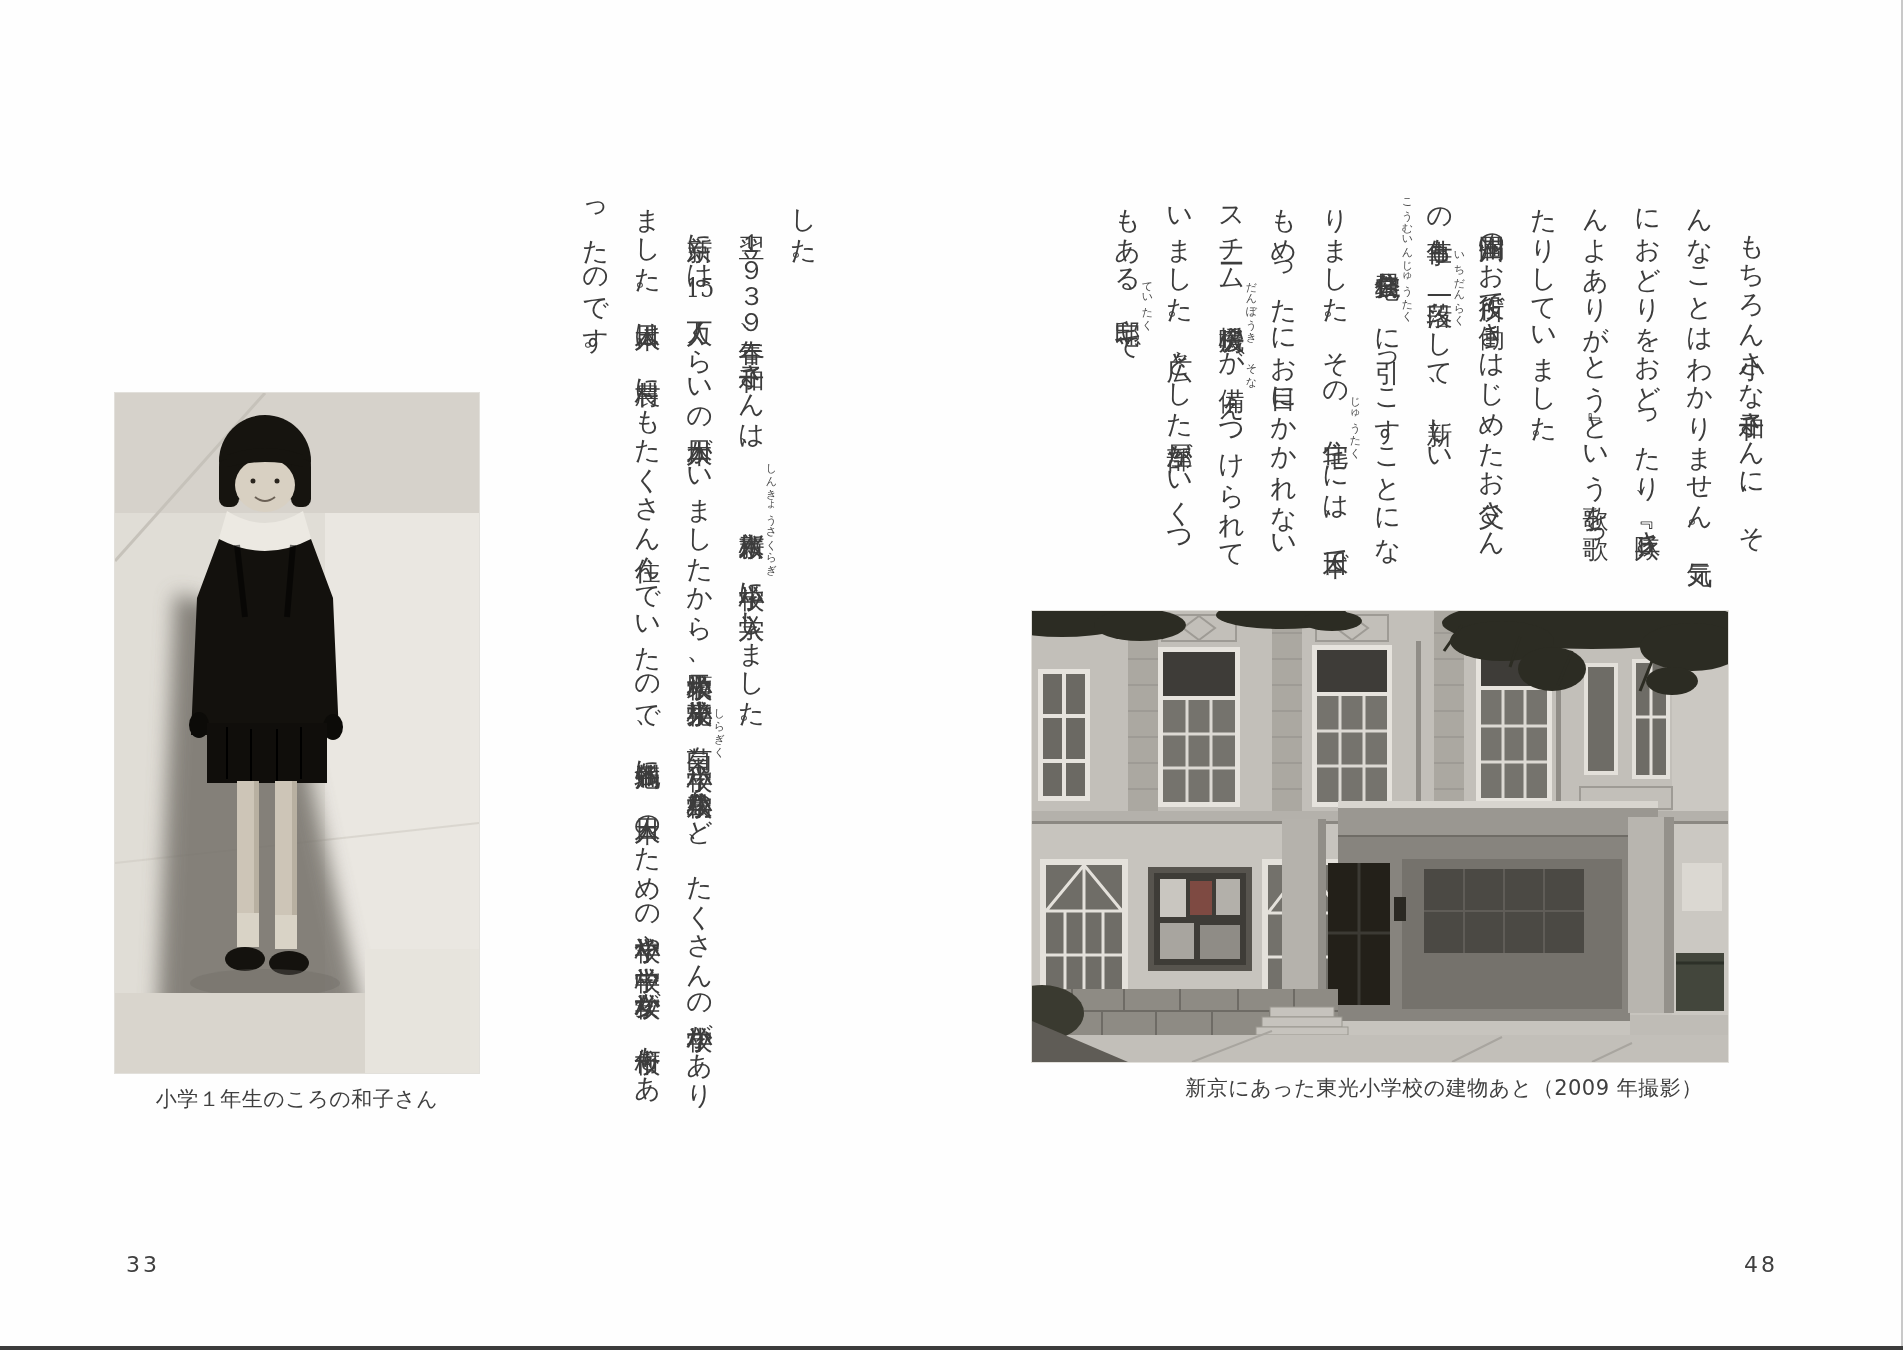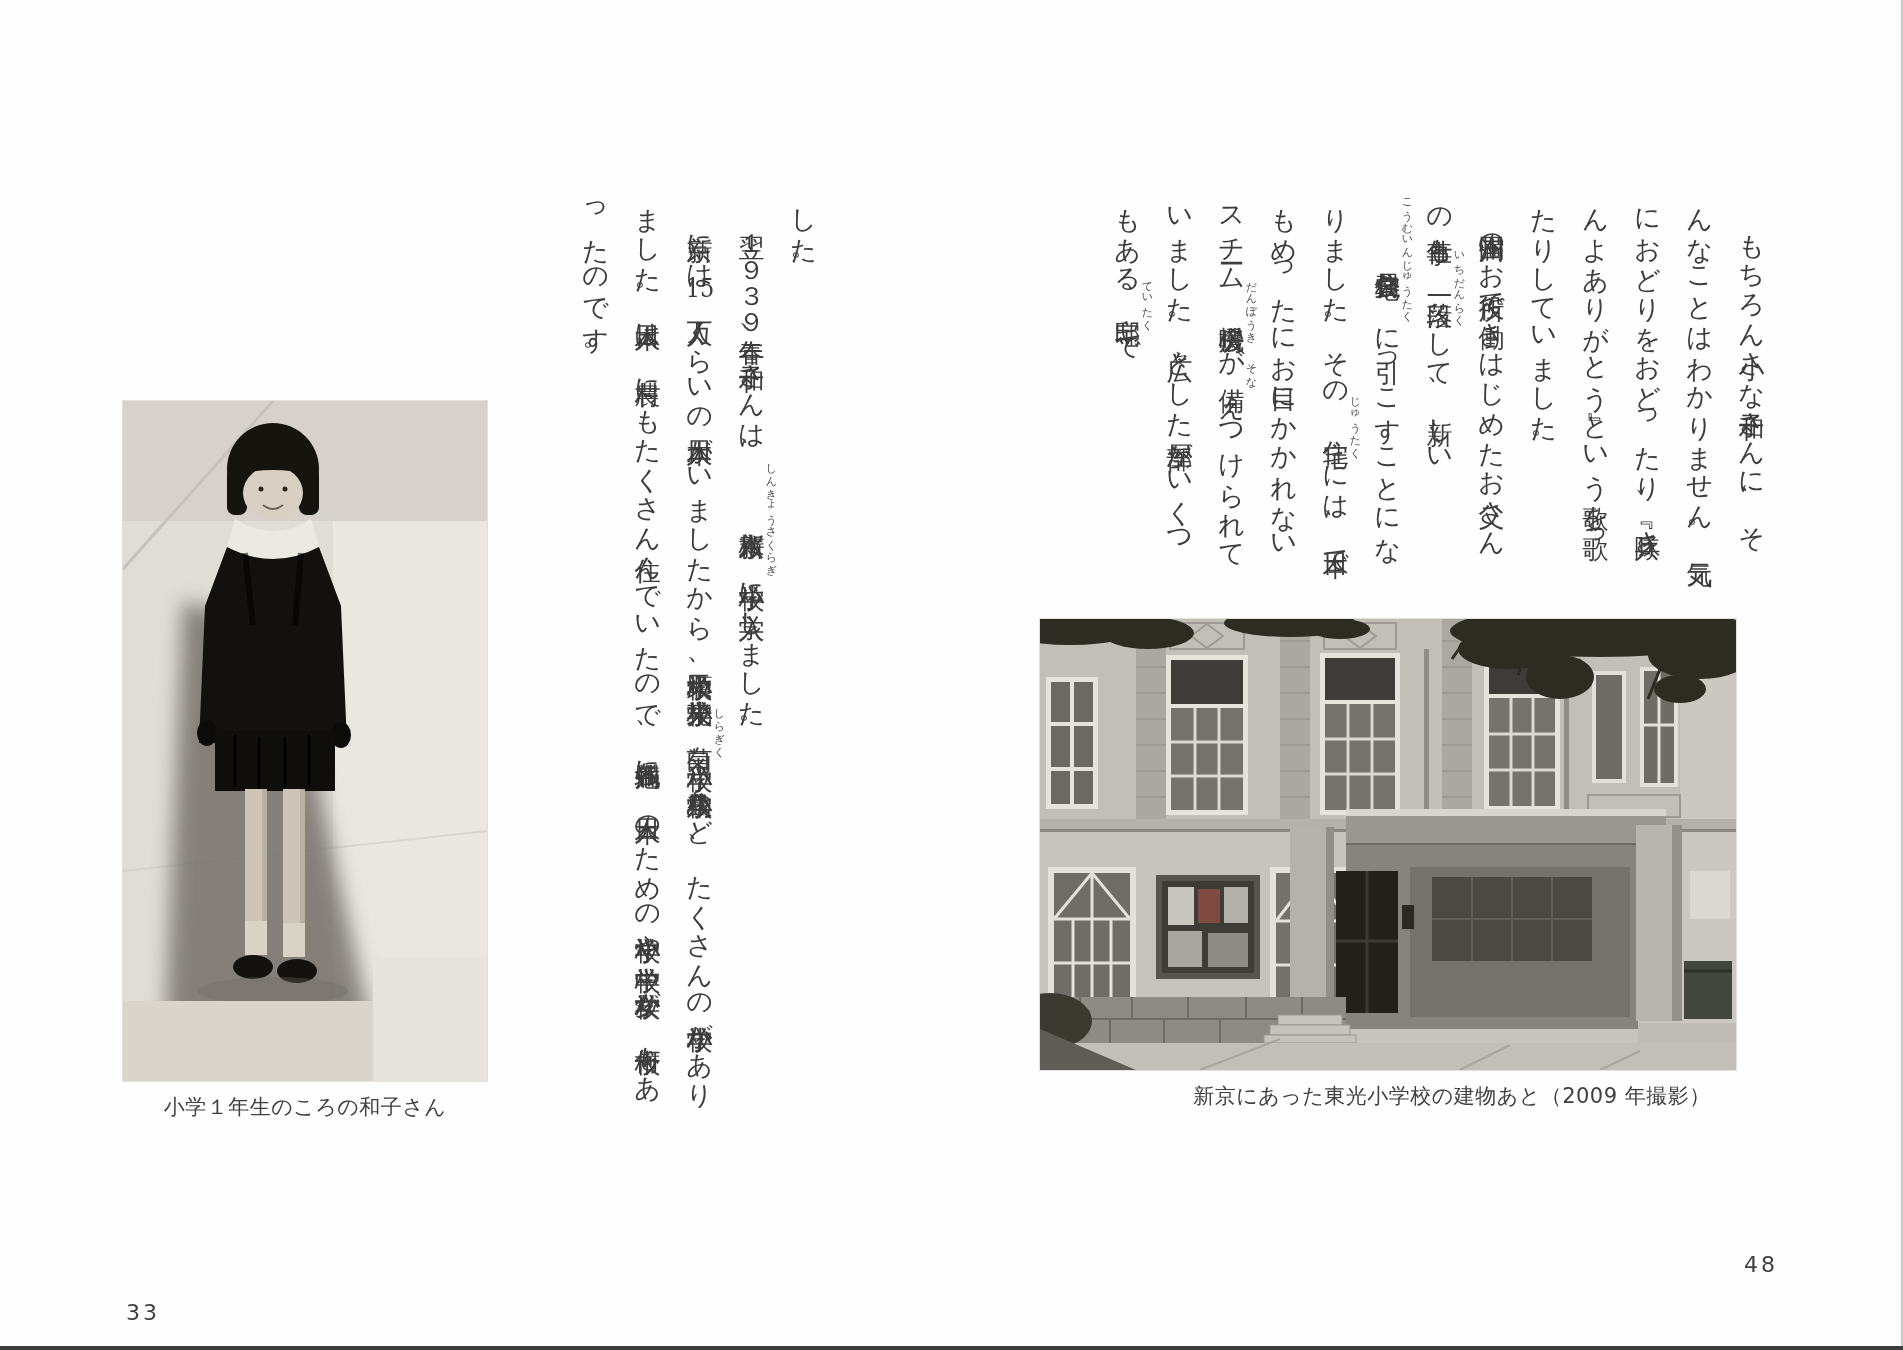--- a/index.html
+++ b/index.html
@@ -17,32 +17,32 @@
          font-size:26px;line-height:52px;color:#3c3c3c;line-break:strict;}
   .vtext p{margin:0;padding:0;}
   .vtext p.indent{text-indent:1em;}
   .vtext ruby{ruby-align:center;}
   .vtext rt{font-size:11px;color:#4a4a4a;letter-spacing:0;}
   .tcy{text-combine-upright:all;}
 
   .right-text{top:190px;right:125px;height:376px;}
   .left-text{top:190px;right:1073px;height:924px;}
 
-  figure{margin:16px;position:absolute;}
+  figure{margin:8px;position:absolute;}
   .figure-left{left:107px;top:385px;width:364px;}
   .figure-right{left:1024px;top:603px;width:824px;}
   .figure-left svg,.figure-right svg{display:block;outline:1px solid #e2e0db;}
 
   figcaption{font-family:"DejaVu Sans","Liberation Sans",sans-serif;
              font-size:21px;color:#3f3f3f;text-align:center;margin-top:12px;
              letter-spacing:0.5px;}
 
   .page-number{position:absolute;font-family:"DejaVu Sans","Liberation Sans",sans-serif;
                font-size:22px;color:#3f3f3f;letter-spacing:3px;}
-  .pn-left{left:126px;top:1252px;margin-top:48px;}
+  .pn-left{left:126px;top:1252px;}
   .pn-right{left:1744px;top:1252px;}
 </style>
 </head>
 <body>
 
 <div class="spread">
 
   <section>
 
     <div class="vtext left-text">

